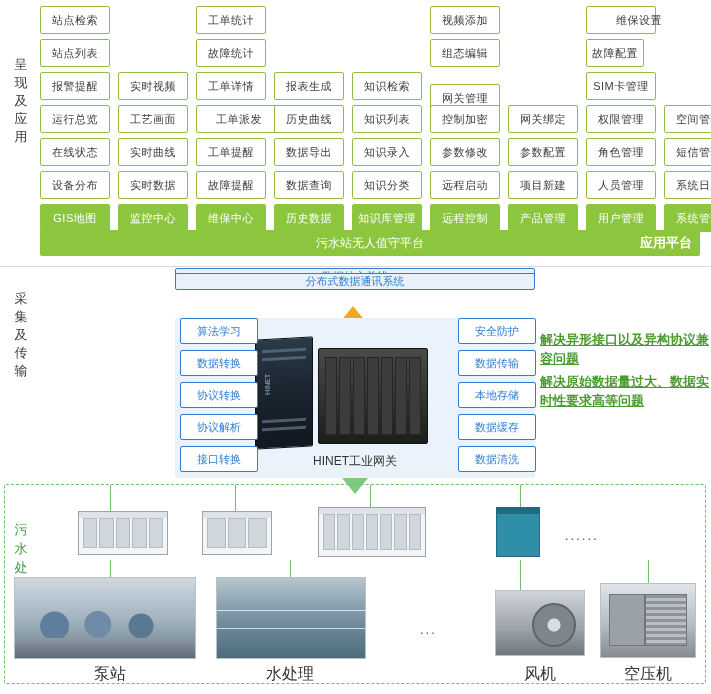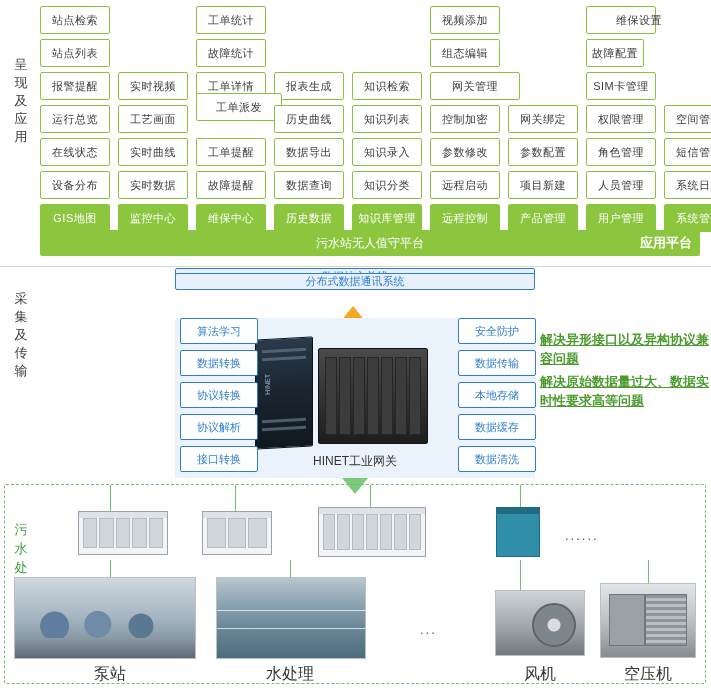--- a/index.html
+++ b/index.html
@@ -348,25 +348,25 @@
     <div class="cell" style="left: 546px; top: 2px; width: 70px; padding-left: 36px;">维保设置</div>
     <div class="cell" style="left: 0px; top: 35px; width: 70px;">站点列表</div>
     <div class="cell" style="left: 156px; top: 35px; width: 70px;">故障统计</div>
     <div class="cell" style="left: 390px; top: 35px; width: 70px;">组态编辑</div>
     <div class="cell" style="left: 546px; top: 35px; width: 58px;">故障配置</div>
     <div class="cell" style="left: 0px; top: 68px; width: 70px;">报警提醒</div>
     <div class="cell" style="left: 78px; top: 68px; width: 70px;">实时视频</div>
     <div class="cell" style="left: 156px; top: 68px; width: 70px;">工单详情</div>
     <div class="cell" style="left: 234px; top: 68px; width: 70px;">报表生成</div>
     <div class="cell" style="left: 312px; top: 68px; width: 70px;">知识检索</div>
-    <div class="cell" style="left: 390px; top: 68px; width: 90px;">网关管理</div>
+    <div class="cell" style="left: 390px; top: 80px; width: 70px;">网关管理</div>
     <div class="cell" style="left: 546px; top: 68px; width: 70px;">SIM卡管理</div>
     <div class="cell" style="left: 0px; top: 101px; width: 70px;">运行总览</div>
     <div class="cell" style="left: 78px; top: 101px; width: 70px;">工艺画面</div>
-    <div class="cell" style="left: 156px; top: 89px; width: 86px;">工单派发</div>
+    <div class="cell" style="left: 156px; top: 101px; width: 86px;">工单派发</div>
     <div class="cell" style="left: 234px; top: 101px; width: 70px;">历史曲线</div>
     <div class="cell" style="left: 312px; top: 101px; width: 70px;">知识列表</div>
     <div class="cell" style="left: 390px; top: 101px; width: 70px;">控制加密</div>
     <div class="cell" style="left: 468px; top: 101px; width: 70px;">网关绑定</div>
     <div class="cell" style="left: 546px; top: 101px; width: 70px;">权限管理</div>
     <div class="cell" style="left: 624px; top: 101px; width: 70px;">空间管理</div>
     <div class="cell" style="left: 0px; top: 134px; width: 70px;">在线状态</div>
     <div class="cell" style="left: 78px; top: 134px; width: 70px;">实时曲线</div>
     <div class="cell" style="left: 156px; top: 134px; width: 70px;">工单提醒</div>
     <div class="cell" style="left: 234px; top: 134px; width: 70px;">数据导出</div>

